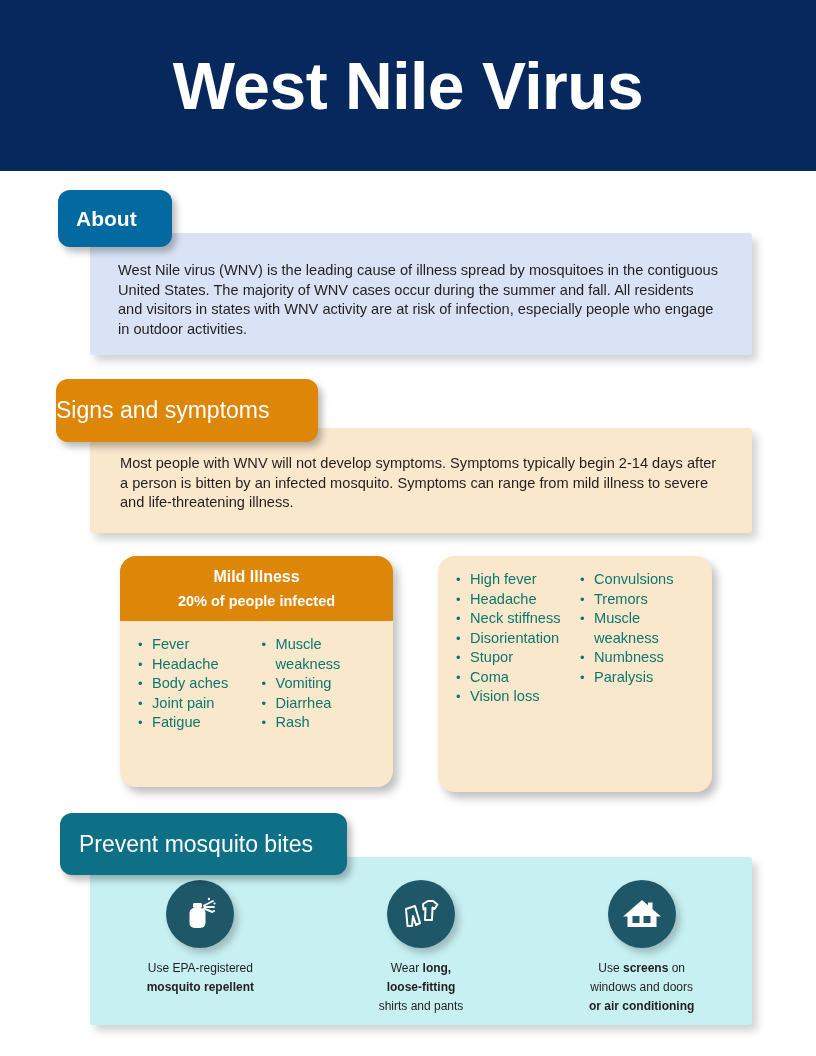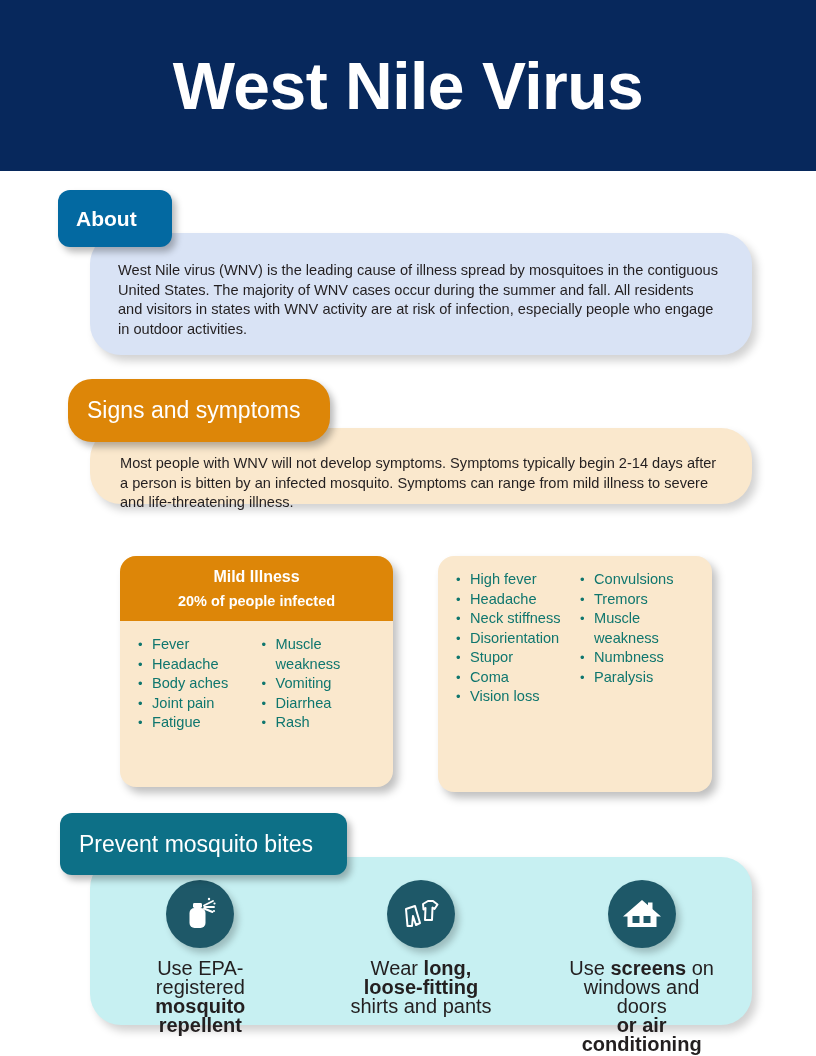--- a/index.html
+++ b/index.html
@@ -54,53 +54,51 @@
   }
   .tab-about {
     left: 58px;  top: 190px;
     width: 114px; height: 57px;
     background: #0369a1;
     padding-left: 18px;
     font-size: 21px;
     font-weight: bold;
   }
   .tab-signs {
-    left: 68px;  top: 379px;
+    left: 56px;  top: 379px;
     width: 262px; height: 63px;
     background: #dd8608;
-    padding-left: 19px;
     font-size: 23px;
     font-weight: normal;
-    border-radius: 24px;
   }
   .tab-prevent {
     left: 60px;  top: 813px;
     width: 287px; height: 62px;
     background: #0d7087;
     padding-left: 19px;
     font-size: 23px;
     font-weight: normal;
   }
 
   
   .panel {
     position: absolute;
-    border-radius: 31px;
+    border-radius: 3px;
     box-sizing: border-box;
     box-shadow: 5px 6px 8px rgba(0,0,0,0.18);
   }
   .panel-about {
     left: 90px; top: 233px;
     width: 662px; height: 122px;
     background: #d9e3f5;
     padding: 28px 34px 0 28px;
   }
   .panel-signs {
     left: 90px; top: 428px;
-    width: 662px; height: 76px;
+    width: 662px; height: 105px;
     background: #fae8cd;
     padding: 26px 30px 8px 30px;
   }
   .panel-prevent {
     left: 90px; top: 857px;
     width: 662px; height: 168px;
     background: #c7f0f2;
   }
   .body-text {
     font-size: 14.6px;
@@ -187,21 +185,21 @@
     margin: 0 auto 11px auto;
     border-radius: 50%;
     background: #1e5868;
     display: flex;
     align-items: center;
     justify-content: center;
     box-shadow: 4px 5px 7px rgba(0,0,0,0.22);
   }
   .tile-icon svg { display: block; }
   .tile-caption {
-    font-size: 20px;
+    font-size: 12px;
     line-height: 19px;
     color: #231f20;
   }
   .tile-caption b { font-weight: bold; }
 </style>
 </head>
 <body>
 
 <div class="header-bar"></div>
 <div class="header-title">West Nile Virus</div>

